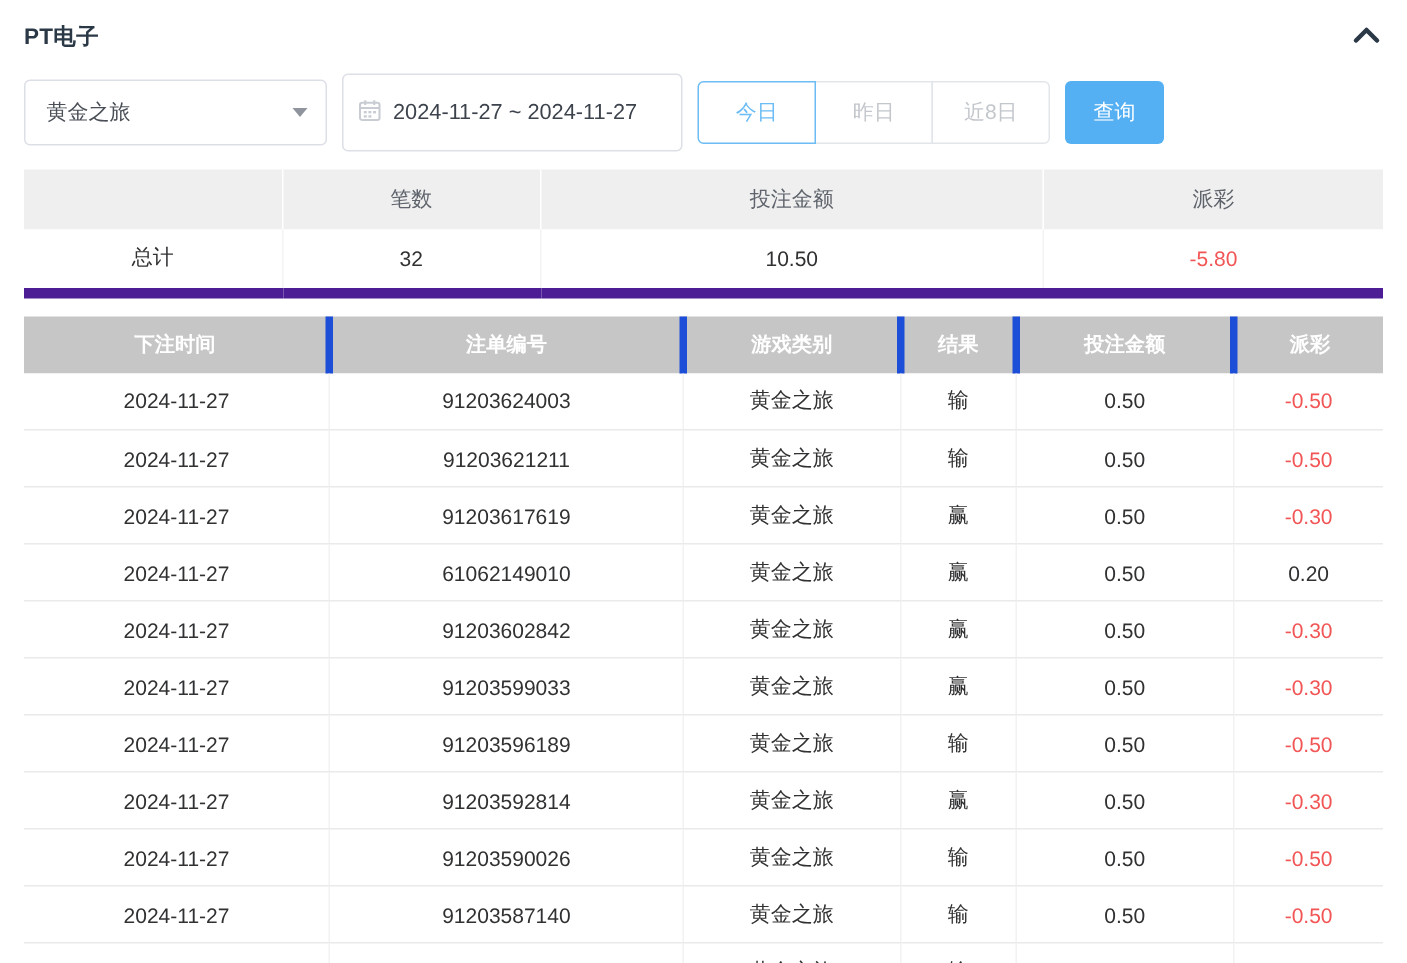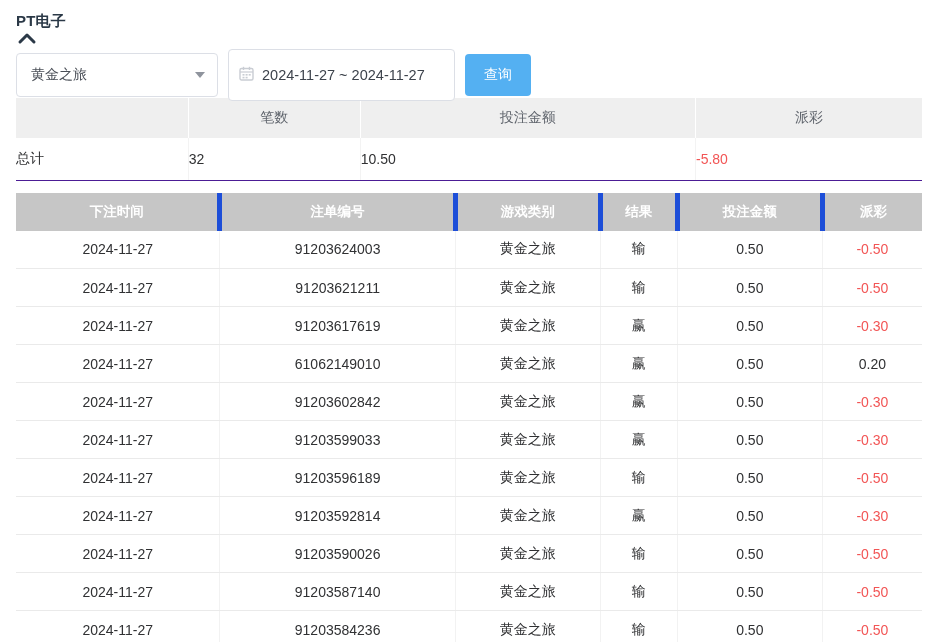--- a/index.html
+++ b/index.html
@@ -1,41 +1,41 @@
 <!DOCTYPE html>
 <html><head>
 <meta charset="utf-8">
 <style>
   * { margin:0; padding:0; box-sizing:border-box; }
   html,body { background:#fff; }
   body { font-family:"Liberation Sans","DejaVu Sans",sans-serif; color:#303133; }
   .page { width:938px; height:642px; overflow:hidden; background:#fff; padding:12px 16px 0 16px; position:relative; }
 
   
-  .panel-header { display:flex; justify-content:space-between; height:24px;flex-direction:column; }
+  .panel-header { display:flex; justify-content:space-between; align-items:center; height:24px; }
   .panel-title { font-size:15px; font-weight:bold; color:#2b3947; letter-spacing:.2px; }
   .collapse-btn { width:22px; height:22px; display:flex; align-items:center; justify-content:center; cursor:pointer; background:none; border:none; }
 
   
   .filter-bar { display:flex; align-items:center; margin-top:17px; height:44px; }
   .select-box { width:202px; height:44px; border:1px solid #dcdfe6; border-radius:4px; display:flex; align-items:center; justify-content:space-between; padding:0 12px 0 14px; font-size:14px; color:#4a4f57; background:#fff; cursor:pointer; }
   .caret-down { width:0; height:0; border-left:5px solid transparent; border-right:5px solid transparent; border-top:6px solid #8f949d; }
   .date-box { width:227px; height:52px; border:1px solid #dcdfe6; border-radius:4px; display:flex; align-items:center; gap:8px; padding:0 10px; font-size:14.5px; color:#3d434c; background:#fff; margin-left:10px; cursor:pointer; }
   .btn-group { display:inline-flex; margin-left:10px; }
   .btn-group .seg { height:42px; min-width:79px; padding:0 18px; background:#fff; border:1px solid #e2e5e9; font-size:14px; color:#c3c7cc; cursor:pointer; margin-left:-1px; }
   .btn-group .seg:first-child { border-radius:4px 0 0 4px; margin-left:0; }
   .btn-group .seg:last-child { border-radius:0 4px 4px 0; }
   .btn-group .seg.active { color:#6cbcf5; border-color:#6cbcf5; position:relative; z-index:2; background:#fff; }
   .query-btn { height:42px; width:66px; margin-left:10px; background:#54b0f2; color:#fff; border:none; border-radius:4px; font-size:14px; cursor:pointer; }
 
   
-  .summary-table { width:100%; margin-top:1px; border-collapse:collapse; table-layout:fixed; font-size:14px; }
+  .summary-table { width:100%; margin-top:16px; border-collapse:collapse; table-layout:fixed; font-size:14px; }
   .summary-table th { height:40px; background:#efefef; font-weight:normal; color:#5f646c; text-align:center; border-right:1px solid #fff; }
   .summary-table th:last-child { border-right:none; }
-  .summary-table td { height:42px; background:#fff; text-align:left; color:#303133; border-bottom:1px solid #4c1d95; border-right:1px solid #f3f3f3; }
+  .summary-table td { height:42px; background:#fff; text-align:center; color:#303133; border-bottom:7px solid #4c1d95; border-right:1px solid #f3f3f3; }
   .summary-table td:last-child { border-right:none; }
 
   
   .records-table { width:100%; margin-top:12px; border-collapse:collapse; table-layout:fixed; font-size:14px; }
   .records-table th { height:38px; background:#c6c6c6; color:#fff; font-weight:bold; font-size:13.5px; text-align:center; border-right:5px solid #1d4ed8; }
   .records-table th:last-child { border-right:none; }
   .records-table td { height:38px; text-align:center; color:#303133; background:#fff; border-bottom:1px solid #eaeaea; border-right:1px solid #f2f2f2; }
   .records-table td:last-child { border-right:none; }
   .neg { color:#f25555 !important; }
 </style>
@@ -71,20 +71,25 @@
             <rect x="3.5" y="8" width="2" height="1.6" fill="#c9cdd3"></rect>
             <rect x="6.6" y="8" width="2" height="1.6" fill="#c9cdd3"></rect>
             <rect x="9.7" y="8" width="2" height="1.6" fill="#c9cdd3"></rect>
             <rect x="3.5" y="10.8" width="2" height="1.6" fill="#c9cdd3"></rect>
             <rect x="6.6" y="10.8" width="2" height="1.6" fill="#c9cdd3"></rect>
           </svg>
       </span>
       <span>2024-11-27 ~ 2024-11-27</span>
     </div>
 
+    <div class="btn-group">
+      <button class="seg active">今日</button>
+      <button class="seg">昨日</button>
+      <button class="seg">近8日</button>
+    </div>
 
     <button class="query-btn">查询</button>
   </div>
 
   <table class="summary-table">
     <colgroup>
         <col style="width:19%">
         <col style="width:19%">
         <col style="width:37%">
         <col style="width:25%">

